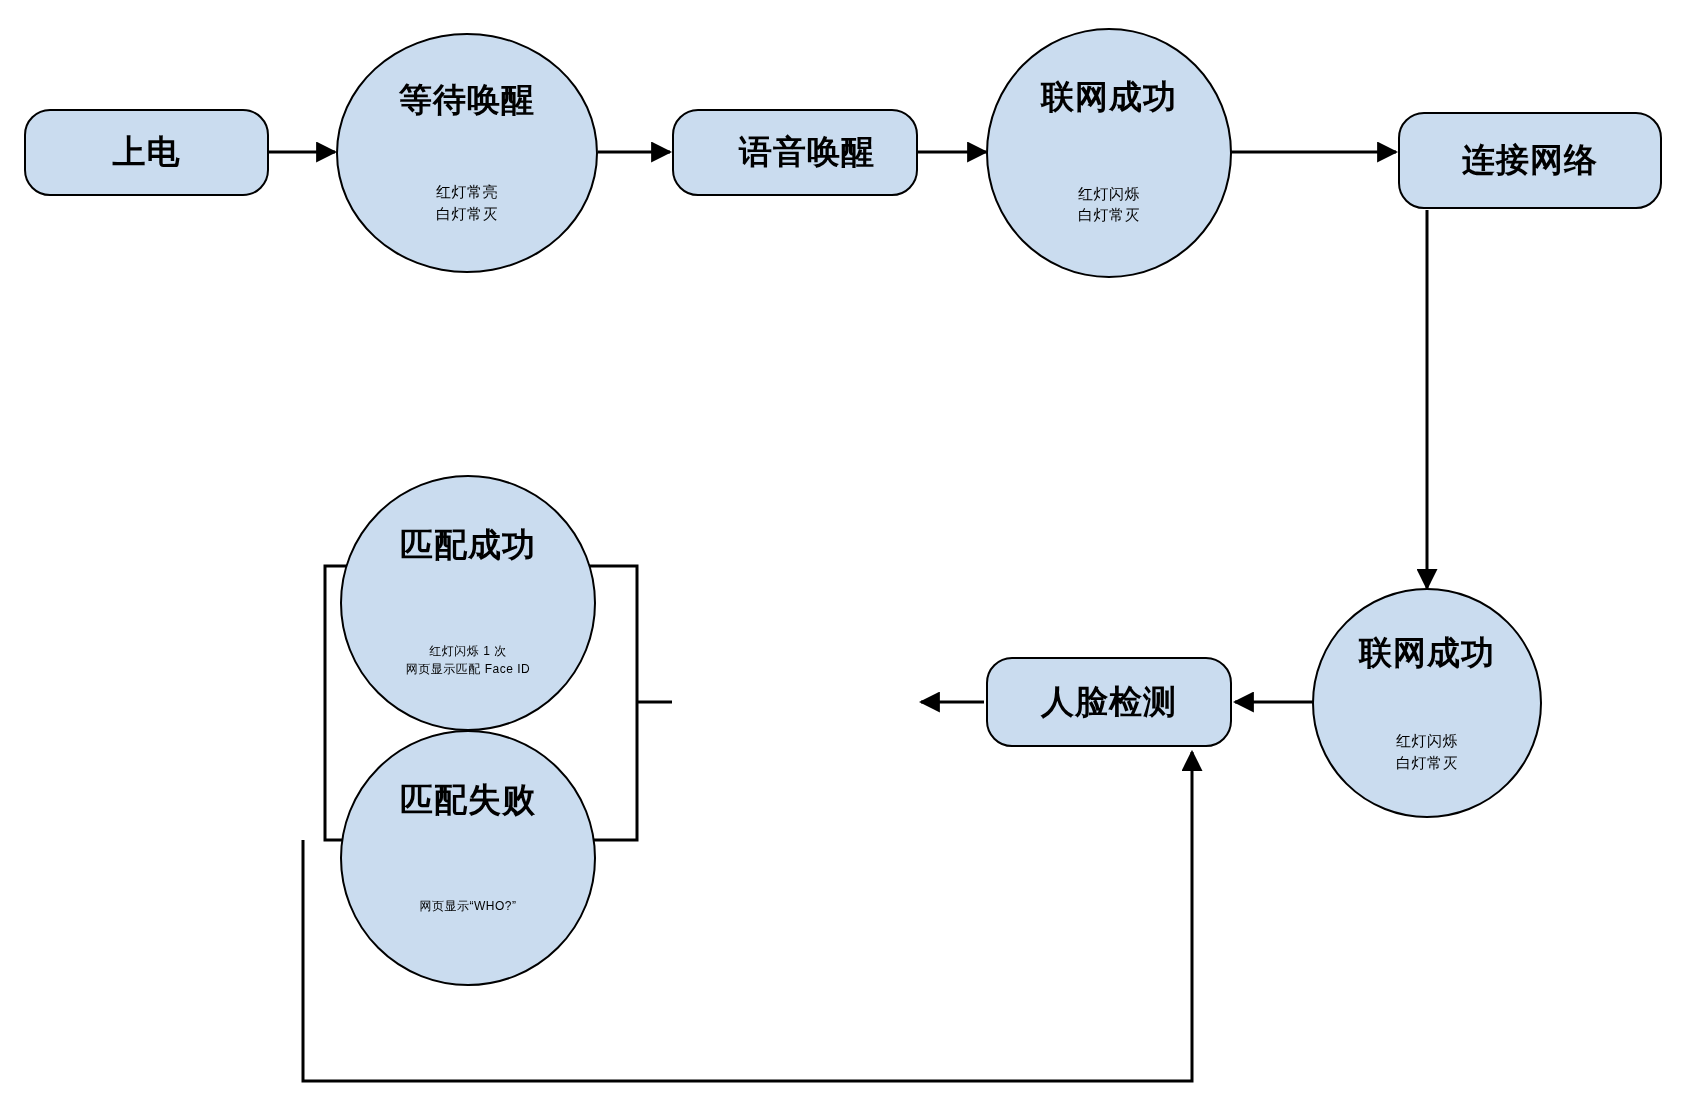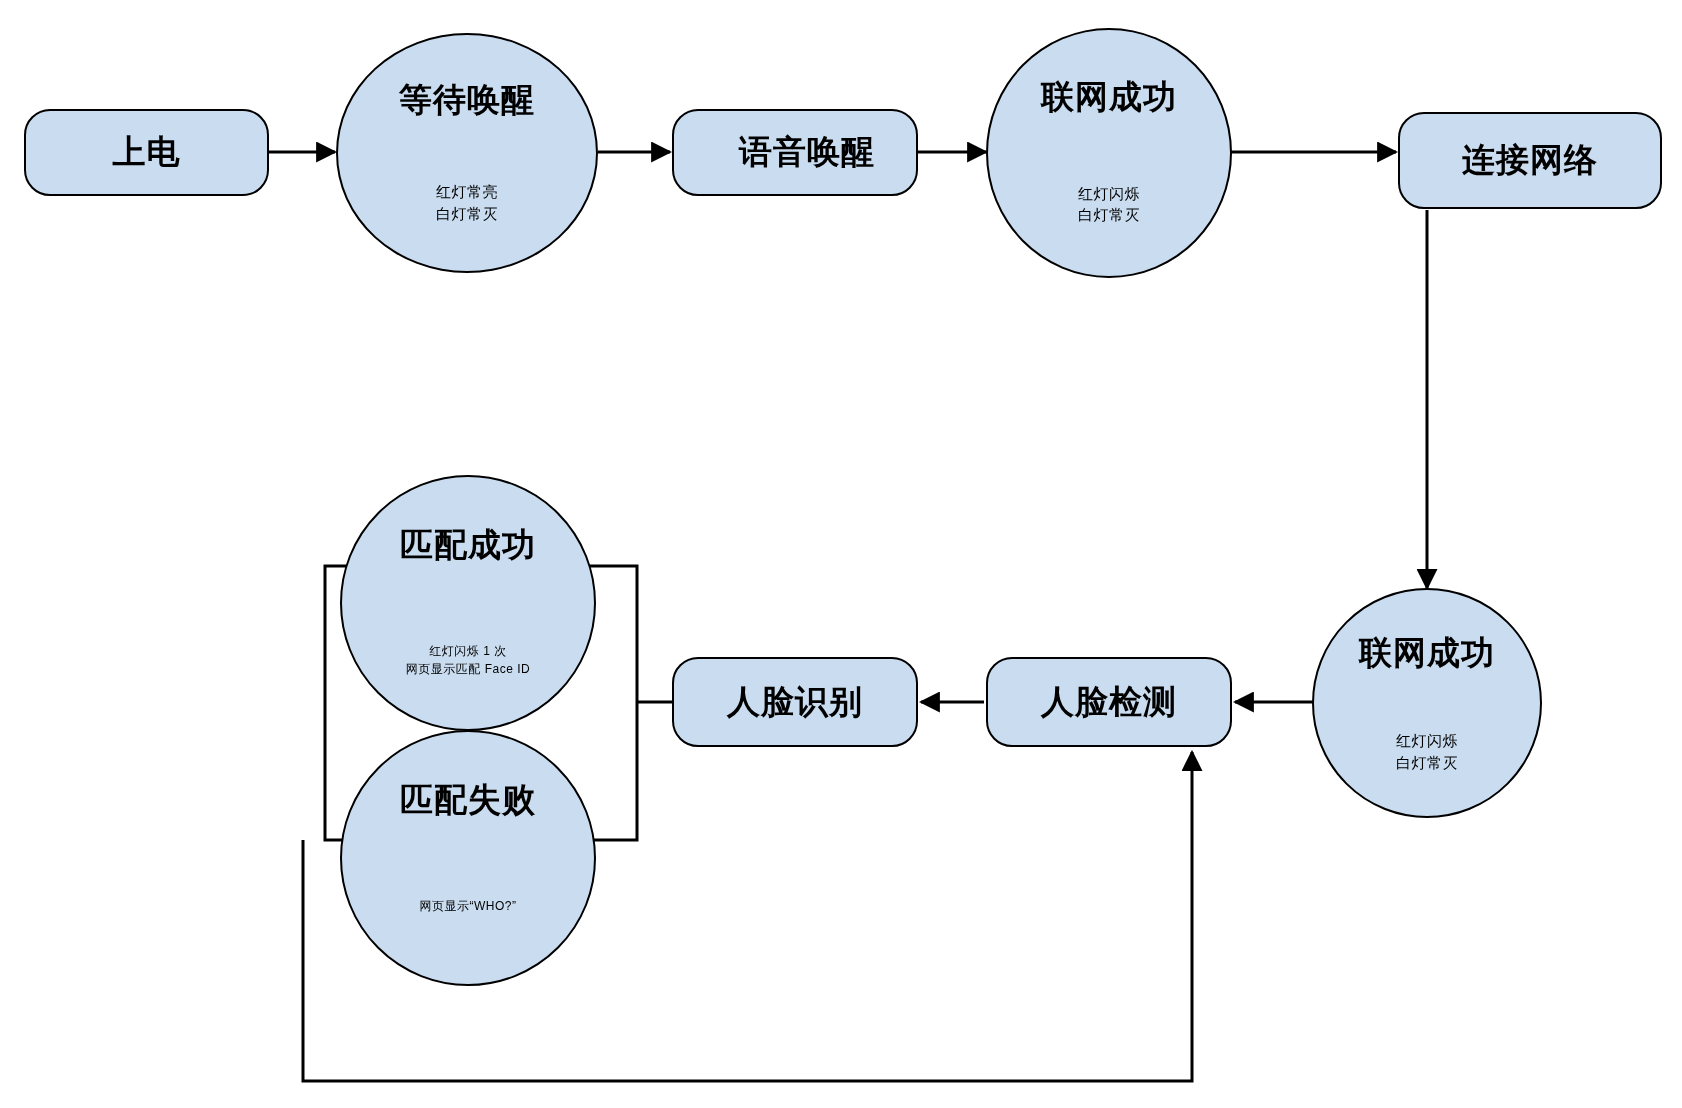--- a/index.html
+++ b/index.html
@@ -128,23 +128,20 @@
   <div class="node circle" style="left:1312px; top:588px; width:230px; height:230px;">
     <div class="node-title">联网成功</div>
     <div class="node-sub">红灯闪烁
 白灯常灭</div>
   </div>
 
   <div class="node rect" style="left:986px; top:657px; width:246px; height:90px;">
     <div class="node-title">人脸检测</div>
   </div>
 
-  <div class="node rect" style="left:672px; top:657px; width:246px; height:90px;">
-    <div class="node-title">人脸识别</div>
-  </div>
 
   <div class="node circle" style="left:340px; top:475px; width:256px; height:256px;">
     <div class="node-title">匹配成功</div>
     <div class="node-sub tight">红灯闪烁 1 次
 网页显示匹配 Face ID</div>
   </div>
 
   <div class="node circle" style="left:340px; top:730px; width:256px; height:256px;">
     <div class="node-title">匹配失败</div>
     <div class="node-sub tight">网页显示“WHO?”</div>

